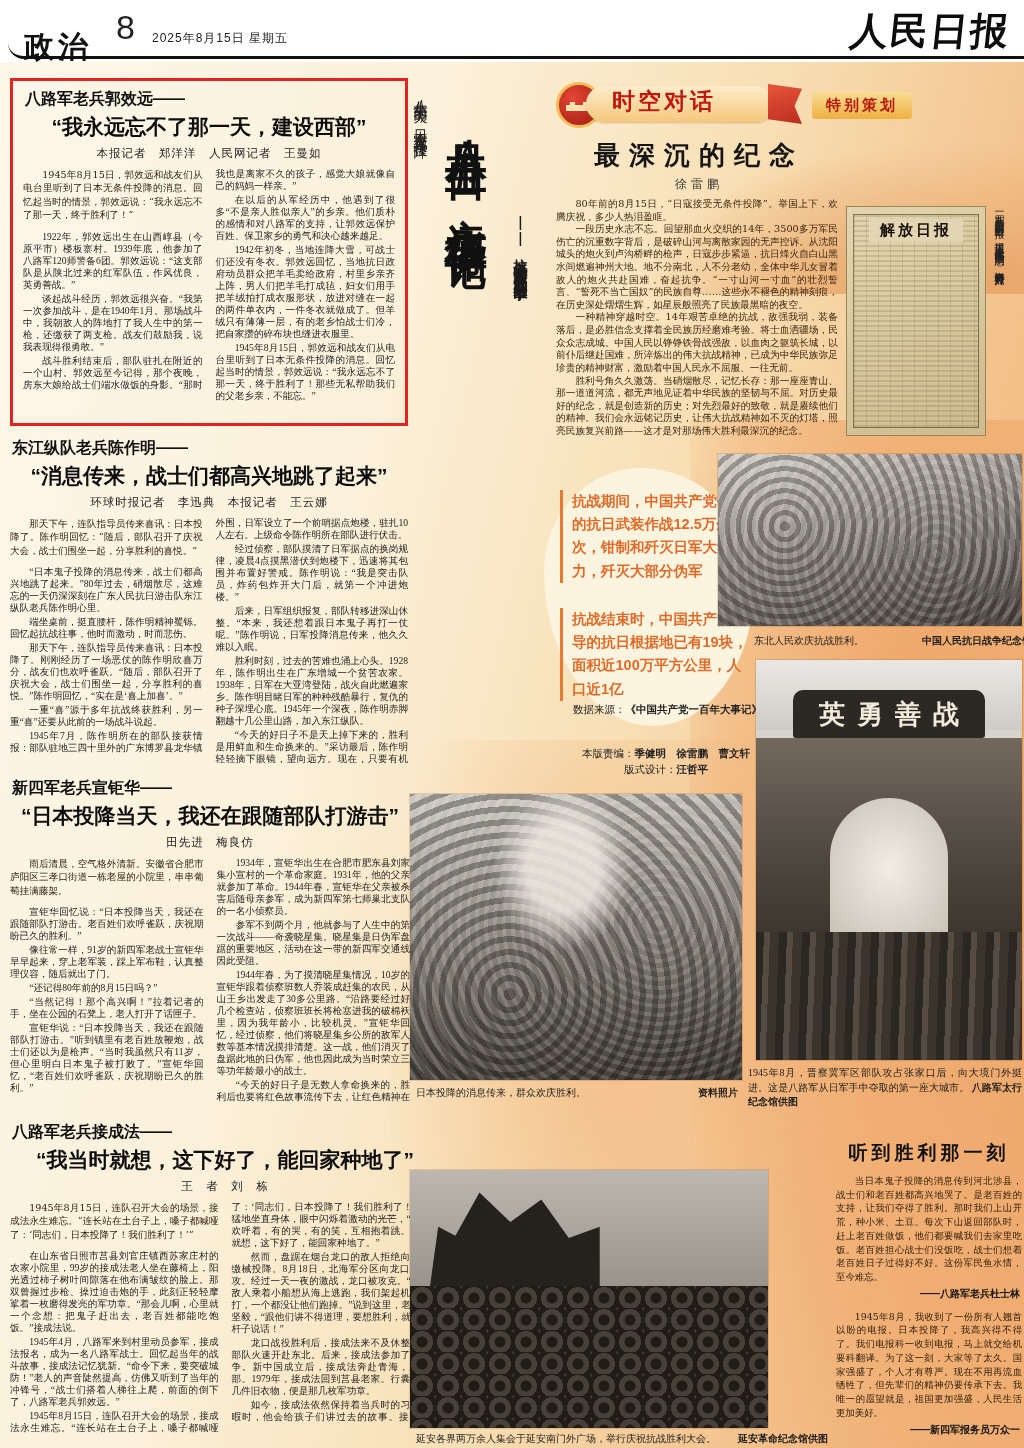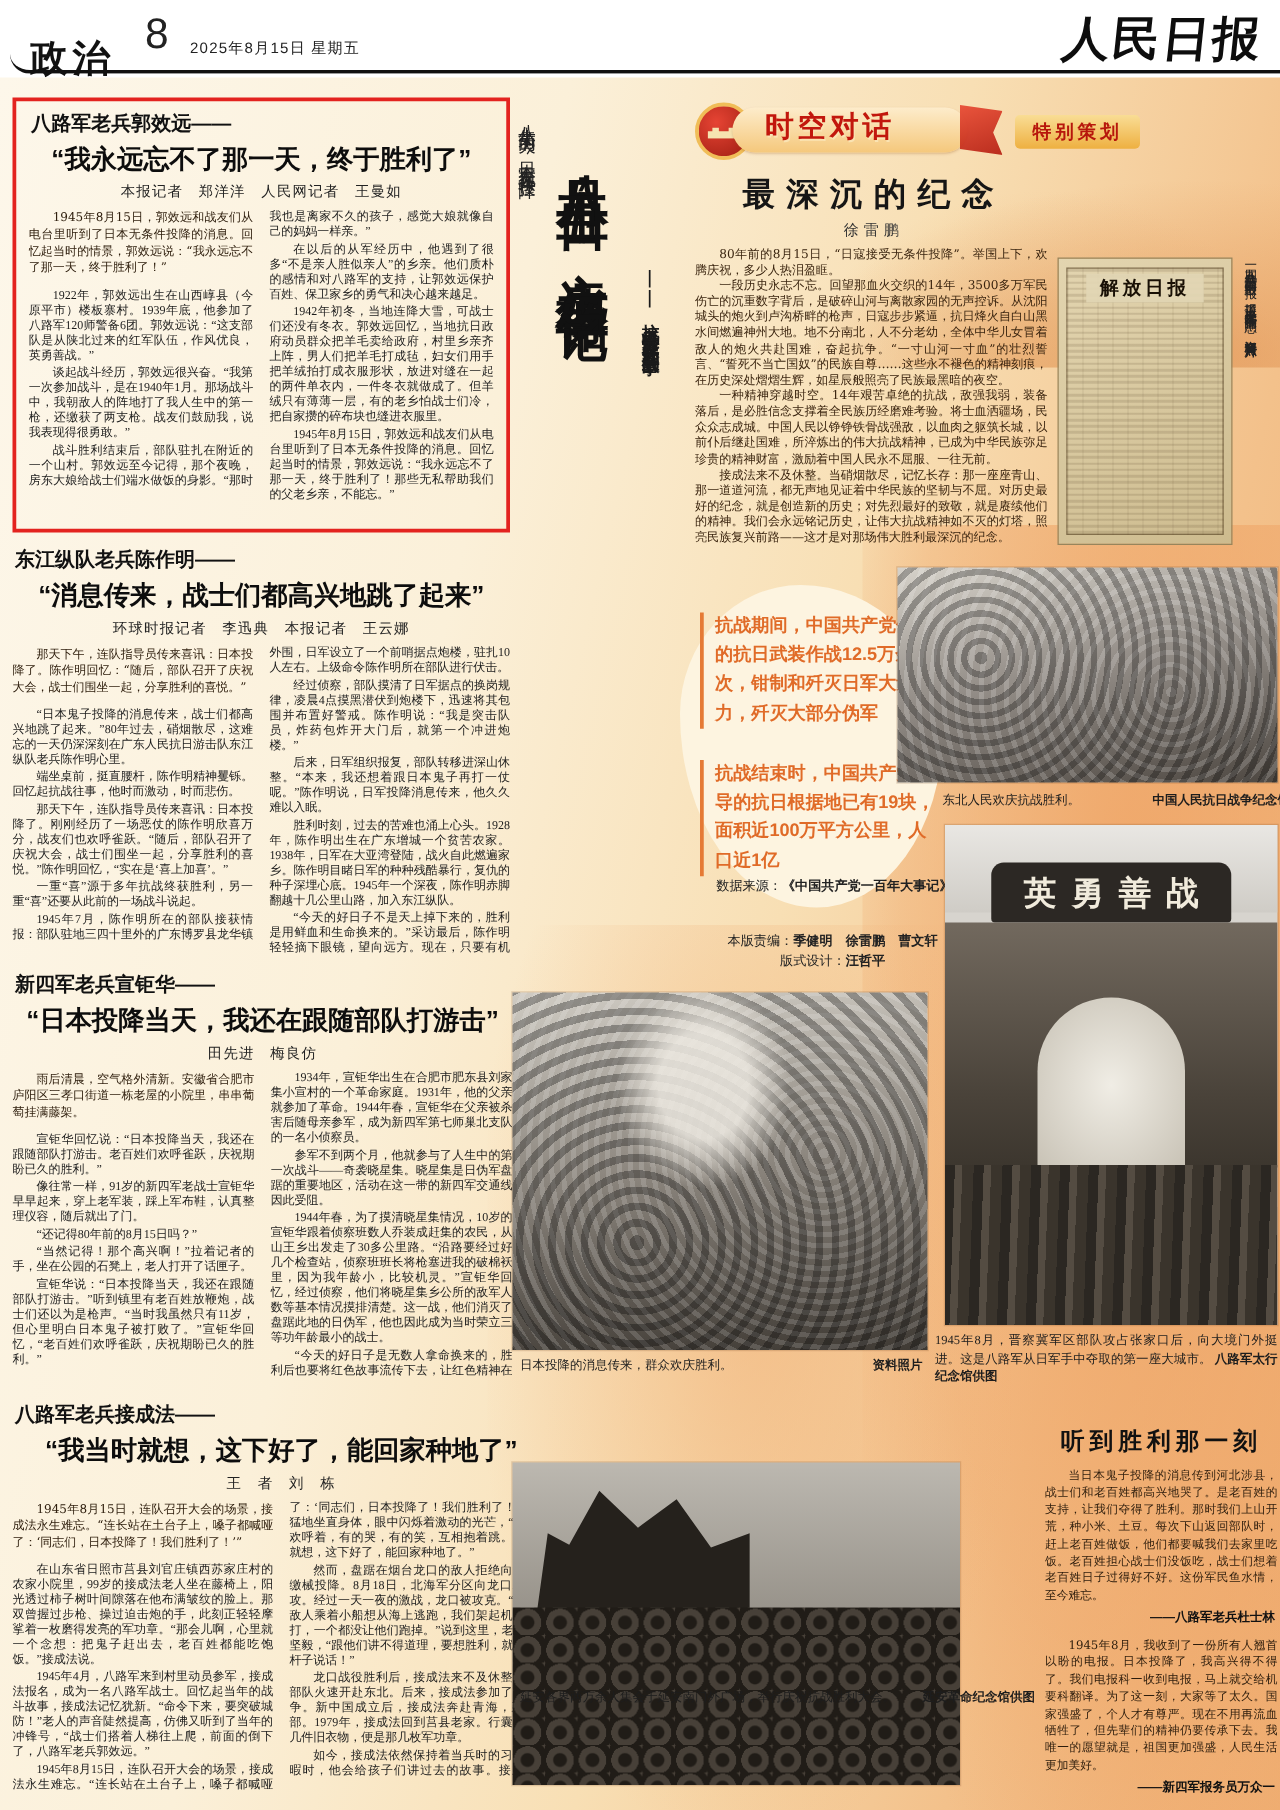--- a/index.html
+++ b/index.html
@@ -132,21 +132,21 @@
 
   <div class="canvas">
     <div class="wallart"></div>
   </div>
   <div class="blob-orange"></div>
   <div class="blob-orange2"></div>
   <div class="blob-cream"></div>
 
   <div class="article art-red">
     <div class="kicker">八路军老兵郭效远——</div>
-    <div class="headline">“我永远忘不了那一天，终于胜利了”</div>
+    <div class="headline">“我永远忘不了那一天，建设西部”</div>
     <div class="byline">本报记者　郑洋洋　人民网记者　王曼如</div>
     <div class="body">
         <p>1945年8月15日，郭效远和战友们从电台里听到了日本无条件投降的消息。回忆起当时的情景，郭效远说：“我永远忘不了那一天，终于胜利了！”</p>
         <p>1922年，郭效远出生在山西崞县（今原平市）楼板寨村。1939年底，他参加了八路军120师警备6团。郭效远说：“这支部队是从陕北过来的红军队伍，作风优良，英勇善战。”</p>
         <p>谈起战斗经历，郭效远很兴奋。“我第一次参加战斗，是在1940年1月。那场战斗中，我朝敌人的阵地打了我人生中的第一枪，还缴获了两支枪。战友们鼓励我，说我表现得很勇敢。”</p>
         <p>战斗胜利结束后，部队驻扎在附近的一个山村。郭效远至今记得，那个夜晚，房东大娘给战士们端水做饭的身影。“那时我也是离家不久的孩子，感觉大娘就像自己的妈妈一样亲。”</p>
         <p>在以后的从军经历中，他遇到了很多“不是亲人胜似亲人”的乡亲。他们质朴的感情和对八路军的支持，让郭效远保护百姓、保卫家乡的勇气和决心越来越足。</p>
         <p>1942年初冬，当地连降大雪，可战士们还没有冬衣。郭效远回忆，当地抗日政府动员群众把羊毛卖给政府，村里乡亲齐上阵，男人们把羊毛打成毡，妇女们用手把羊绒拍打成衣服形状，放进对缝在一起的两件单衣内，一件冬衣就做成了。但羊绒只有薄薄一层，有的老乡怕战士们冷，把自家攒的碎布块也缝进衣服里。</p>
         <p>1945年8月15日，郭效远和战友们从电台里听到了日本无条件投降的消息。回忆起当时的情景，郭效远说：“我永远忘不了那一天，终于胜利了！那些无私帮助我们的父老乡亲，不能忘。”</p>
       </div>
@@ -213,21 +213,21 @@
   </div>
   <div class="banner-flag"></div>
   <div class="banner-tag">特别策划</div>
 
   <div class="cmt-title">最深沉的纪念</div>
   <div class="cmt-author">徐雷鹏</div>
   <div class="cmt-body">
       <p>80年前的8月15日，“日寇接受无条件投降”。举国上下，欢腾庆祝，多少人热泪盈眶。</p>
       <p>一段历史永志不忘。回望那血火交织的14年，3500多万军民伤亡的沉重数字背后，是破碎山河与离散家园的无声控诉。从沈阳城头的炮火到卢沟桥畔的枪声，日寇步步紧逼，抗日烽火自白山黑水间燃遍神州大地。地不分南北，人不分老幼，全体中华儿女冒着敌人的炮火共赴国难，奋起抗争。“一寸山河一寸血”的壮烈誓言、“誓死不当亡国奴”的民族自尊……这些永不褪色的精神刻痕，在历史深处熠熠生辉，如星辰般照亮了民族最黑暗的夜空。</p>
       <p>一种精神穿越时空。14年艰苦卓绝的抗战，敌强我弱，装备落后，是必胜信念支撑着全民族历经磨难考验。将士血洒疆场，民众众志成城。中国人民以铮铮铁骨战强敌，以血肉之躯筑长城，以前仆后继赴国难，所淬炼出的伟大抗战精神，已成为中华民族弥足珍贵的精神财富，激励着中国人民永不屈服、一往无前。</p>
-      <p>接成法来不及休整。当硝烟散尽，记忆长存：那一座座青山、那一道道河流，都无声地见证着中华民族的坚韧与不屈。对历史最好的纪念，就是创造新的历史；对先烈最好的致敬，就是赓续他们的精神。我们会永远铭记历史，让伟大抗战精神如不灭的灯塔，照亮民族复兴前路——这才是对那场伟大胜利最深沉的纪念。</p>
+      <p>胜利号角久久激荡。当硝烟散尽，记忆长存：那一座座青山、那一道道河流，都无声地见证着中华民族的坚韧与不屈。对历史最好的纪念，就是创造新的历史；对先烈最好的致敬，就是赓续他们的精神。我们会永远铭记历史，让伟大抗战精神如不灭的灯塔，照亮民族复兴前路——这才是对那场伟大胜利最深沉的纪念。</p>
     </div>
 
   <div class="clip-paper">
     <div class="clip-inner">
       <div class="clip-title">解放日报</div>
     </div>
   </div>
   <div class="vtext clip-cap">
     <span>一九四五年八月十五日的《解放日报》，报道了日本接受无条件投降的消息。</span>
     <span class="credit">资料照片</span>
@@ -266,21 +266,21 @@
   </div>
   <div class="caption-block" style="left:748px;top:1066px;width:274px;">
     <span>1945年8月，晋察冀军区部队攻占张家口后，向大境门外挺进。这是八路军从日军手中夺取的第一座大城市。</span>
     <span class="credit">八路军太行纪念馆供图</span>
   </div>
 
   <div class="photo rally">
     <div class="rally-pav"></div>
     <div class="rally-crowd"></div>
   </div>
-  <div class="caption" style="left:416px;top:1352px;width:412px;text-align:right;">
+  <div class="caption" style="left:416px;top:1432px;width:412px;text-align:right;">
     <span>延安各界两万余人集会于延安南门外广场，举行庆祝抗战胜利大会。</span>
     <span class="credit">延安革命纪念馆供图</span>
   </div>
 
   <div class="sidebox">
     <div class="side-title">听到胜利那一刻</div>
     <p class="side-quote">当日本鬼子投降的消息传到河北涉县，战士们和老百姓都高兴地哭了。是老百姓的支持，让我们夺得了胜利。那时我们上山开荒，种小米、土豆。每次下山返回部队时，赶上老百姓做饭，他们都要喊我们去家里吃饭。老百姓担心战士们没饭吃，战士们想着老百姓日子过得好不好。这份军民鱼水情，至今难忘。</p>
     <div class="side-by">——八路军老兵杜士林</div>
     <p class="side-quote">1945年8月，我收到了一份所有人翘首以盼的电报。日本投降了，我高兴得不得了。我们电报科一收到电报，马上就交给机要科翻译。为了这一刻，大家等了太久。国家强盛了，个人才有尊严。现在不用再流血牺牲了，但先辈们的精神仍要传承下去。我唯一的愿望就是，祖国更加强盛，人民生活更加美好。</p>
     <div class="side-by">——新四军报务员万众一</div>

